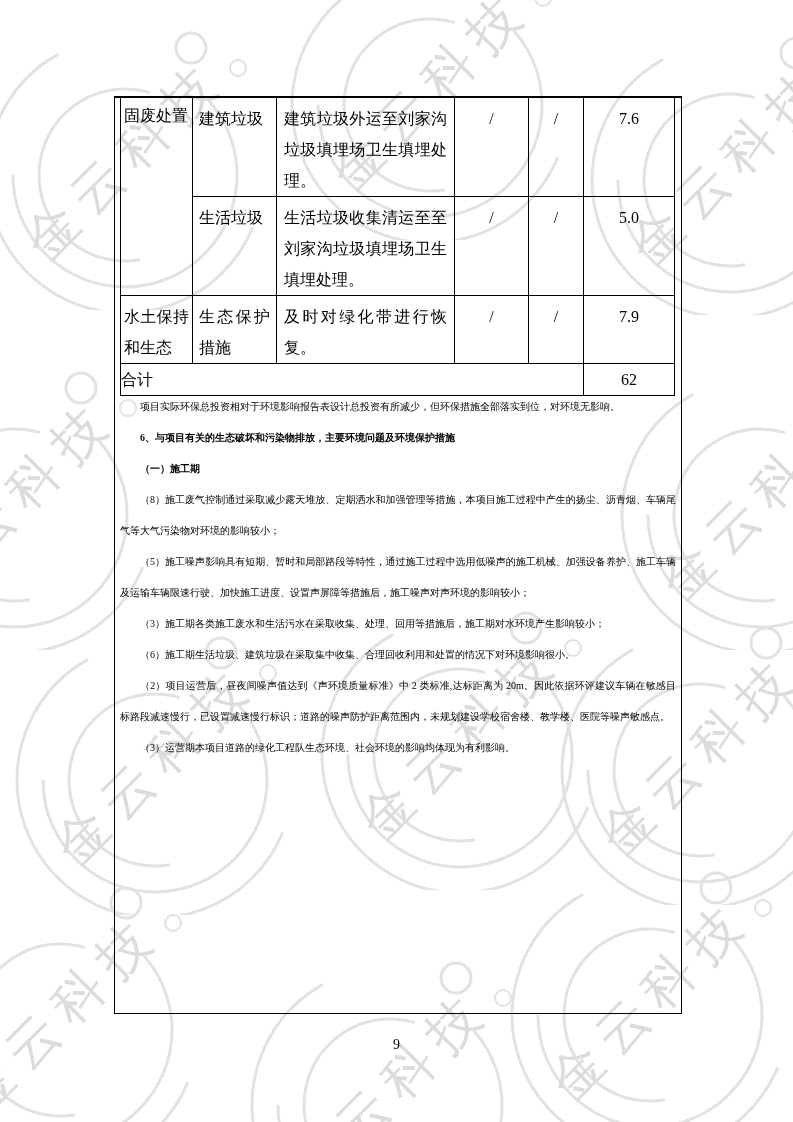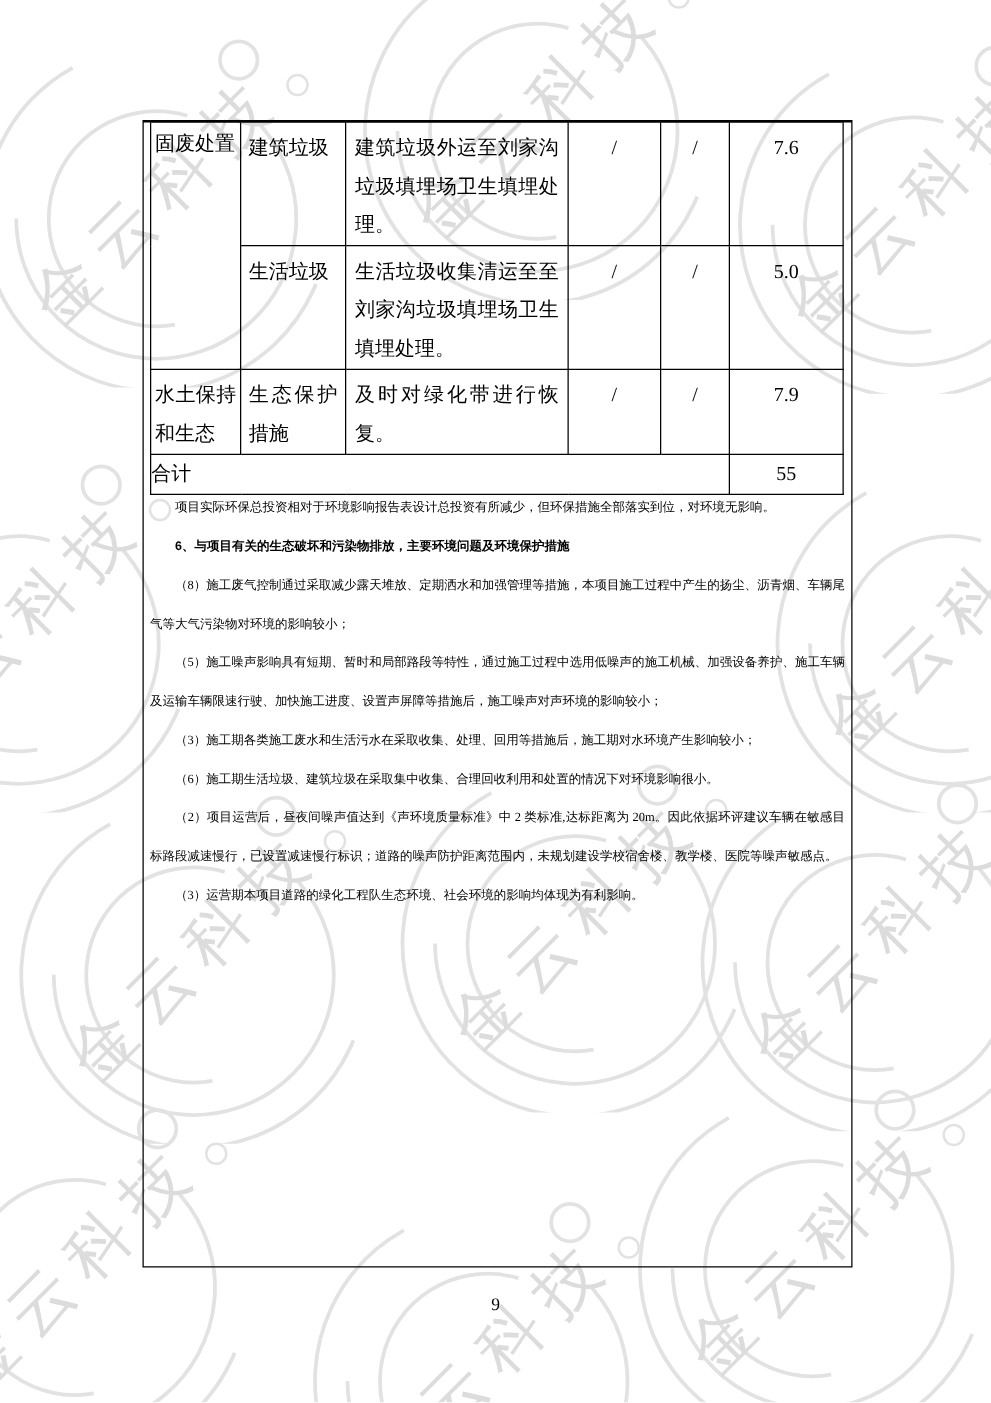--- a/index.html
+++ b/index.html
@@ -38,21 +38,21 @@
   td.c-slash, td.c-value { text-align:center; padding:5px 2px 0 2px; }
   td.c-total-label { vertical-align:middle; padding:0; }
   td.c-total-value { text-align:center; vertical-align:middle; padding:0; }
   
   .text-block {
     position:absolute; left:120px; top:391px; width:556px;
     font-size:10px; line-height:31px; text-align:justify;
   }
   .text-block p { margin:0; text-indent:2em; }
   .h-sans {
-    font-family:Liberation Sans, sans-serif;
+    font-family:Liberation Serif, serif;
     font-weight:bold;
   }
   .page-num {
     position:absolute; left:0; top:1037px; width:793px;
     text-align:center; font-size:14px;
   }
 </style>
 </head>
 <body>
 
@@ -225,28 +225,29 @@
       <tr style="height:63px">
         <td class="c-group-top">水土保持和生态</td>
         <td class="c-item">生态保护措施</td>
         <td class="c-measure">及时对绿化带进行恢复。</td>
         <td class="c-slash">/</td>
         <td class="c-slash">/</td>
         <td class="c-value">7.9</td>
       </tr>
       <tr style="height:27px">
         <td class="c-total-label" colspan="5">合计</td>
-        <td class="c-total-value">55</td>
+        <td class="c-total-value">62</td>
       </tr>
     </tbody>
       </table>
 
     <div class="text-block">
       <p>项目实际环保总投资相对于环境影响报告表设计总投资有所减少，但环保措施全部落实到位，对环境无影响。</p>
       <p class="h-sans">6、与项目有关的生态破坏和污染物排放，主要环境问题及环境保护措施</p>
+      <p class="h-sans">（一）施工期</p>
       <p>（8）施工废气控制通过采取减少露天堆放、定期洒水和加强管理等措施，本项目施工过程中产生的扬尘、沥青烟、车辆尾气等大气污染物对环境的影响较小；</p>
       <p>（5）施工噪声影响具有短期、暂时和局部路段等特性，通过施工过程中选用低噪声的施工机械、加强设备养护、施工车辆及运输车辆限速行驶、加快施工进度、设置声屏障等措施后，施工噪声对声环境的影响较小；</p>
       <p>（3）施工期各类施工废水和生活污水在采取收集、处理、回用等措施后，施工期对水环境产生影响较小；</p>
       <p>（6）施工期生活垃圾、建筑垃圾在采取集中收集、合理回收利用和处置的情况下对环境影响很小。</p>
       <p>（2）项目运营后，昼夜间噪声值达到《声环境质量标准》中 2 类标准,达标距离为 20m。因此依据环评建议车辆在敏感目标路段减速慢行，已设置减速慢行标识；道路的噪声防护距离范围内，未规划建设学校宿舍楼、教学楼、医院等噪声敏感点。</p>
       <p>（3）运营期本项目道路的绿化工程队生态环境、社会环境的影响均体现为有利影响。</p>
     </div>
 
     <div class="page-num">9</div>
 

